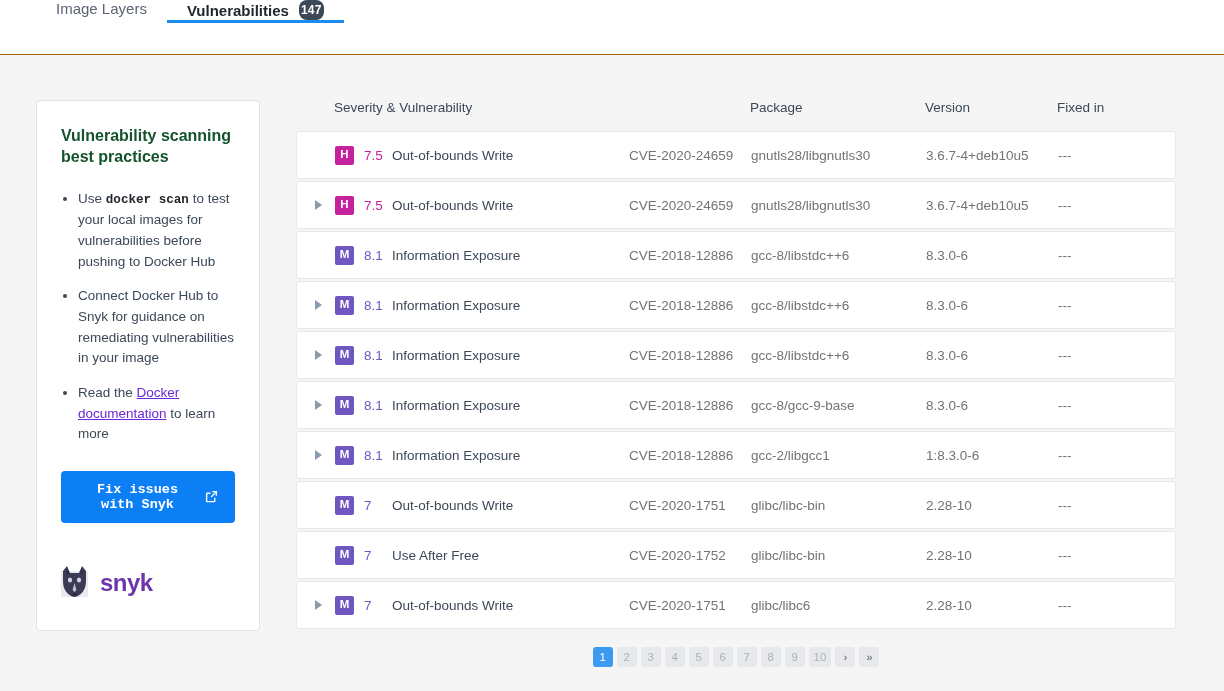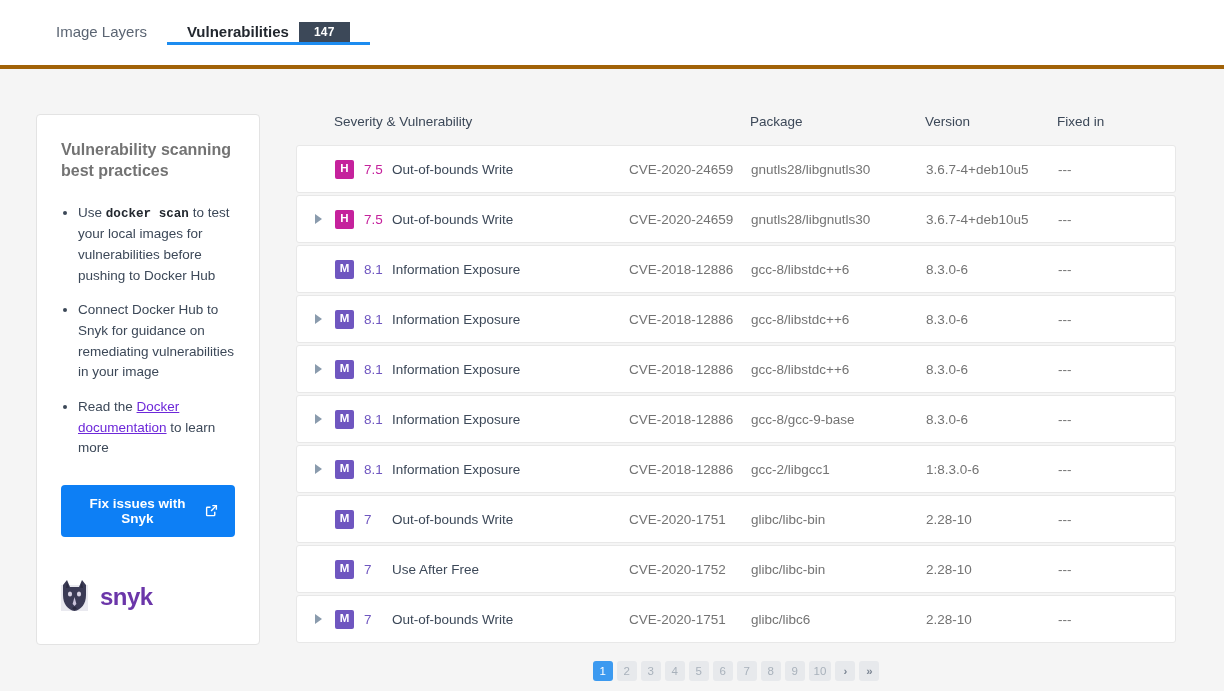--- a/index.html
+++ b/index.html
@@ -12,25 +12,25 @@
   }
   #app {
     position: relative;
     width: 1224px; height: 691px;
     overflow: hidden;
     background: #f5f5f5;
   }
 
   
   .tabbar {
-    height: 69px;
+    height: 55px;
     background: #ffffff;
-    border-bottom: 4px solid #a16207;
-    display: flex;
-    align-items: center;
+    border-bottom: 1px solid #a16207;
+    display: flex;
+    align-items: flex-start;
     padding-left: 36px;
   }
   .tab {
     display: flex;
     align-items: center;
     gap: 10px;
     padding: 0 20px;
     font-size: 15px;
     color: #5b6573;
     cursor: pointer;
@@ -41,22 +41,22 @@
   .tab.active {
     color: #22272e;
     font-weight: bold;
     border-bottom-color: #1d8cf0;
   }
   .tab-badge {
     background: #3c4858;
     color: #ffffff;
     font-size: 12px;
     font-weight: bold;
-    border-radius: 0;
-    padding: 4px 15px;
+    border-radius: 8px;
+    padding: 4px 2px;
     line-height: 1;
     letter-spacing: .3px;
   }
 
   
   .content {
     display: flex;
     align-items: flex-start;
     padding: 45px 0 0 0;
   }
@@ -66,21 +66,21 @@
     width: 224px;
     margin-left: 36px;
     background: #ffffff;
     border: 1px solid #e3e3e3;
     border-radius: 4px;
     padding: 24px 24px 28px 24px;
   }
   .side-title {
     font-size: 16px;
     font-weight: bold;
-    color: #737373;
+    color: #14532d;
     line-height: 1.32;
     margin: 0 0 22px 0;
   }
   .side-list {
     margin: 0 0 0 0;
     padding: 0 0 0 17px;
     list-style: disc;
   }
   .side-list li {
     font-size: 13.5px;
@@ -106,21 +106,21 @@
     gap: 8px;
     margin-top: 26px;
     background: #0d7ff5;
     color: #ffffff;
     font-size: 13.5px;
     font-weight: bold;
     border: none;
     border-radius: 4px;
     padding: 11px 17px;
     cursor: pointer;
-    font-family: Liberation Sans, sans-serif;
+    font-family: Liberation Mono, monospace;
   }
   .ext-ico { display: inline-block; width: 13px; height: 13px; }
   .snyk-row {
     display: flex;
     align-items: center;
     gap: 12px;
     margin-top: 42px;
   }
   .snyk-word {
     font-size: 24px;

